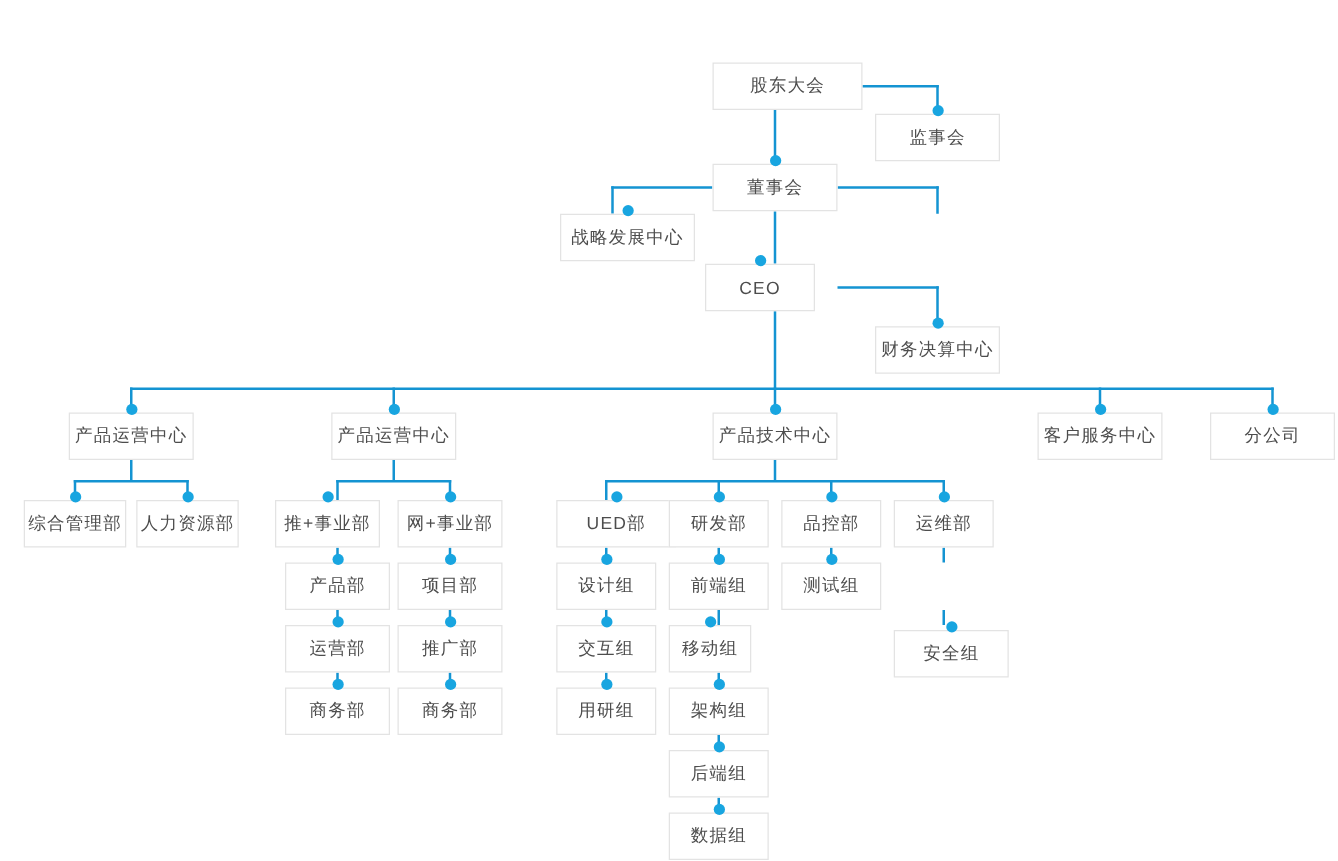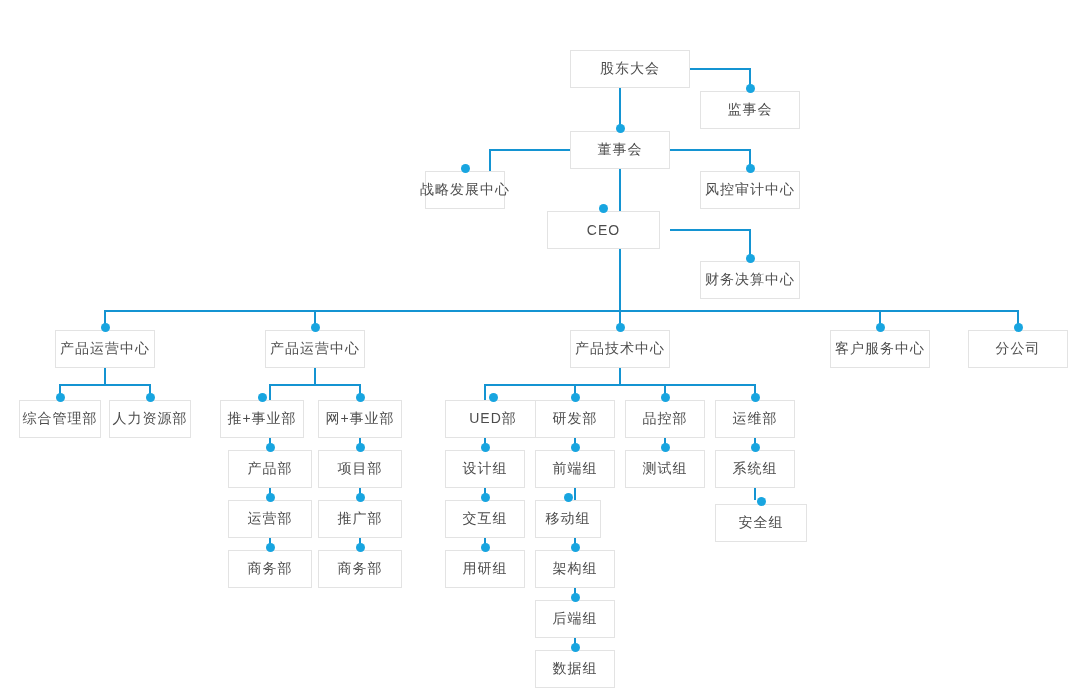--- a/index.html
+++ b/index.html
@@ -76,23 +76,22 @@
     <div class="vl" style="left:574px;top:588px;height:12px"></div>
     <div class="vl" style="left:574px;top:638px;height:12px"></div>
     <div class="vl" style="left:664px;top:438px;height:12px"></div>
     <div class="vl" style="left:754px;top:438px;height:12px"></div>
     <div class="vl" style="left:754px;top:488px;height:12px"></div>
   </div>
 
   <div class="node" style="left:570px;top:50px;width:120px">股东大会</div>
   <div class="node dot" style="left:700px;top:91px;width:100px">监事会</div>
   <div class="node dot" style="left:570px;top:131px;width:100px">董事会</div>
-  <div class="node dot" style="left:425px;top:171px;width:80px">战略发展中心</div>
-  <div class="node dot" style="left:700px;top:171px;width:100px">风控审计中心</div>
-  <div class="node dot" style="left:547px;top:211px;width:113px">CEO</div>
+  <div class="node dot" style="left:448px;top:171px;width:108px">战略发展中心</div>
+  <div class="node dot" style="left:564px;top:211px;width:88px">CEO</div>
   <div class="node dot" style="left:700px;top:261px;width:100px">财务决算中心</div>
 
   <div class="node dot" style="left:55px;top:330px;width:100px">产品运营中心</div>
   <div class="node dot" style="left:265px;top:330px;width:100px">产品运营中心</div>
   <div class="node dot" style="left:570px;top:330px;width:100px">产品技术中心</div>
   <div class="node dot" style="left:830px;top:330px;width:100px">客户服务中心</div>
   <div class="node dot" style="left:968px;top:330px;width:100px">分公司</div>
 
   <div class="node dot" style="left:19px;top:400px;width:82px">综合管理部</div>
   <div class="node dot" style="left:109px;top:400px;width:82px">人力资源部</div>
@@ -106,21 +105,20 @@
   <div class="node dot" style="left:228px;top:550px;width:84px">商务部</div>
   <div class="node dot" style="left:318px;top:550px;width:84px">商务部</div>
 
   <div class="node dot" style="left:445px;top:400px;width:96px">UED部</div>
   <div class="node dot" style="left:535px;top:400px;width:80px">研发部</div>
   <div class="node dot" style="left:625px;top:400px;width:80px">品控部</div>
   <div class="node dot" style="left:715px;top:400px;width:80px">运维部</div>
   <div class="node dot" style="left:445px;top:450px;width:80px">设计组</div>
   <div class="node dot" style="left:535px;top:450px;width:80px">前端组</div>
   <div class="node dot" style="left:625px;top:450px;width:80px">测试组</div>
-  <div class="node dot" style="left:715px;top:450px;width:80px">系统组</div>
   <div class="node dot" style="left:445px;top:500px;width:80px">交互组</div>
   <div class="node dot" style="left:535px;top:500px;width:66px">移动组</div>
   <div class="node dot" style="left:715px;top:504px;width:92px">安全组</div>
   <div class="node dot" style="left:445px;top:550px;width:80px">用研组</div>
   <div class="node dot" style="left:535px;top:550px;width:80px">架构组</div>
   <div class="node dot" style="left:535px;top:600px;width:80px">后端组</div>
   <div class="node dot" style="left:535px;top:650px;width:80px">数据组</div>
 
 </div>
 

